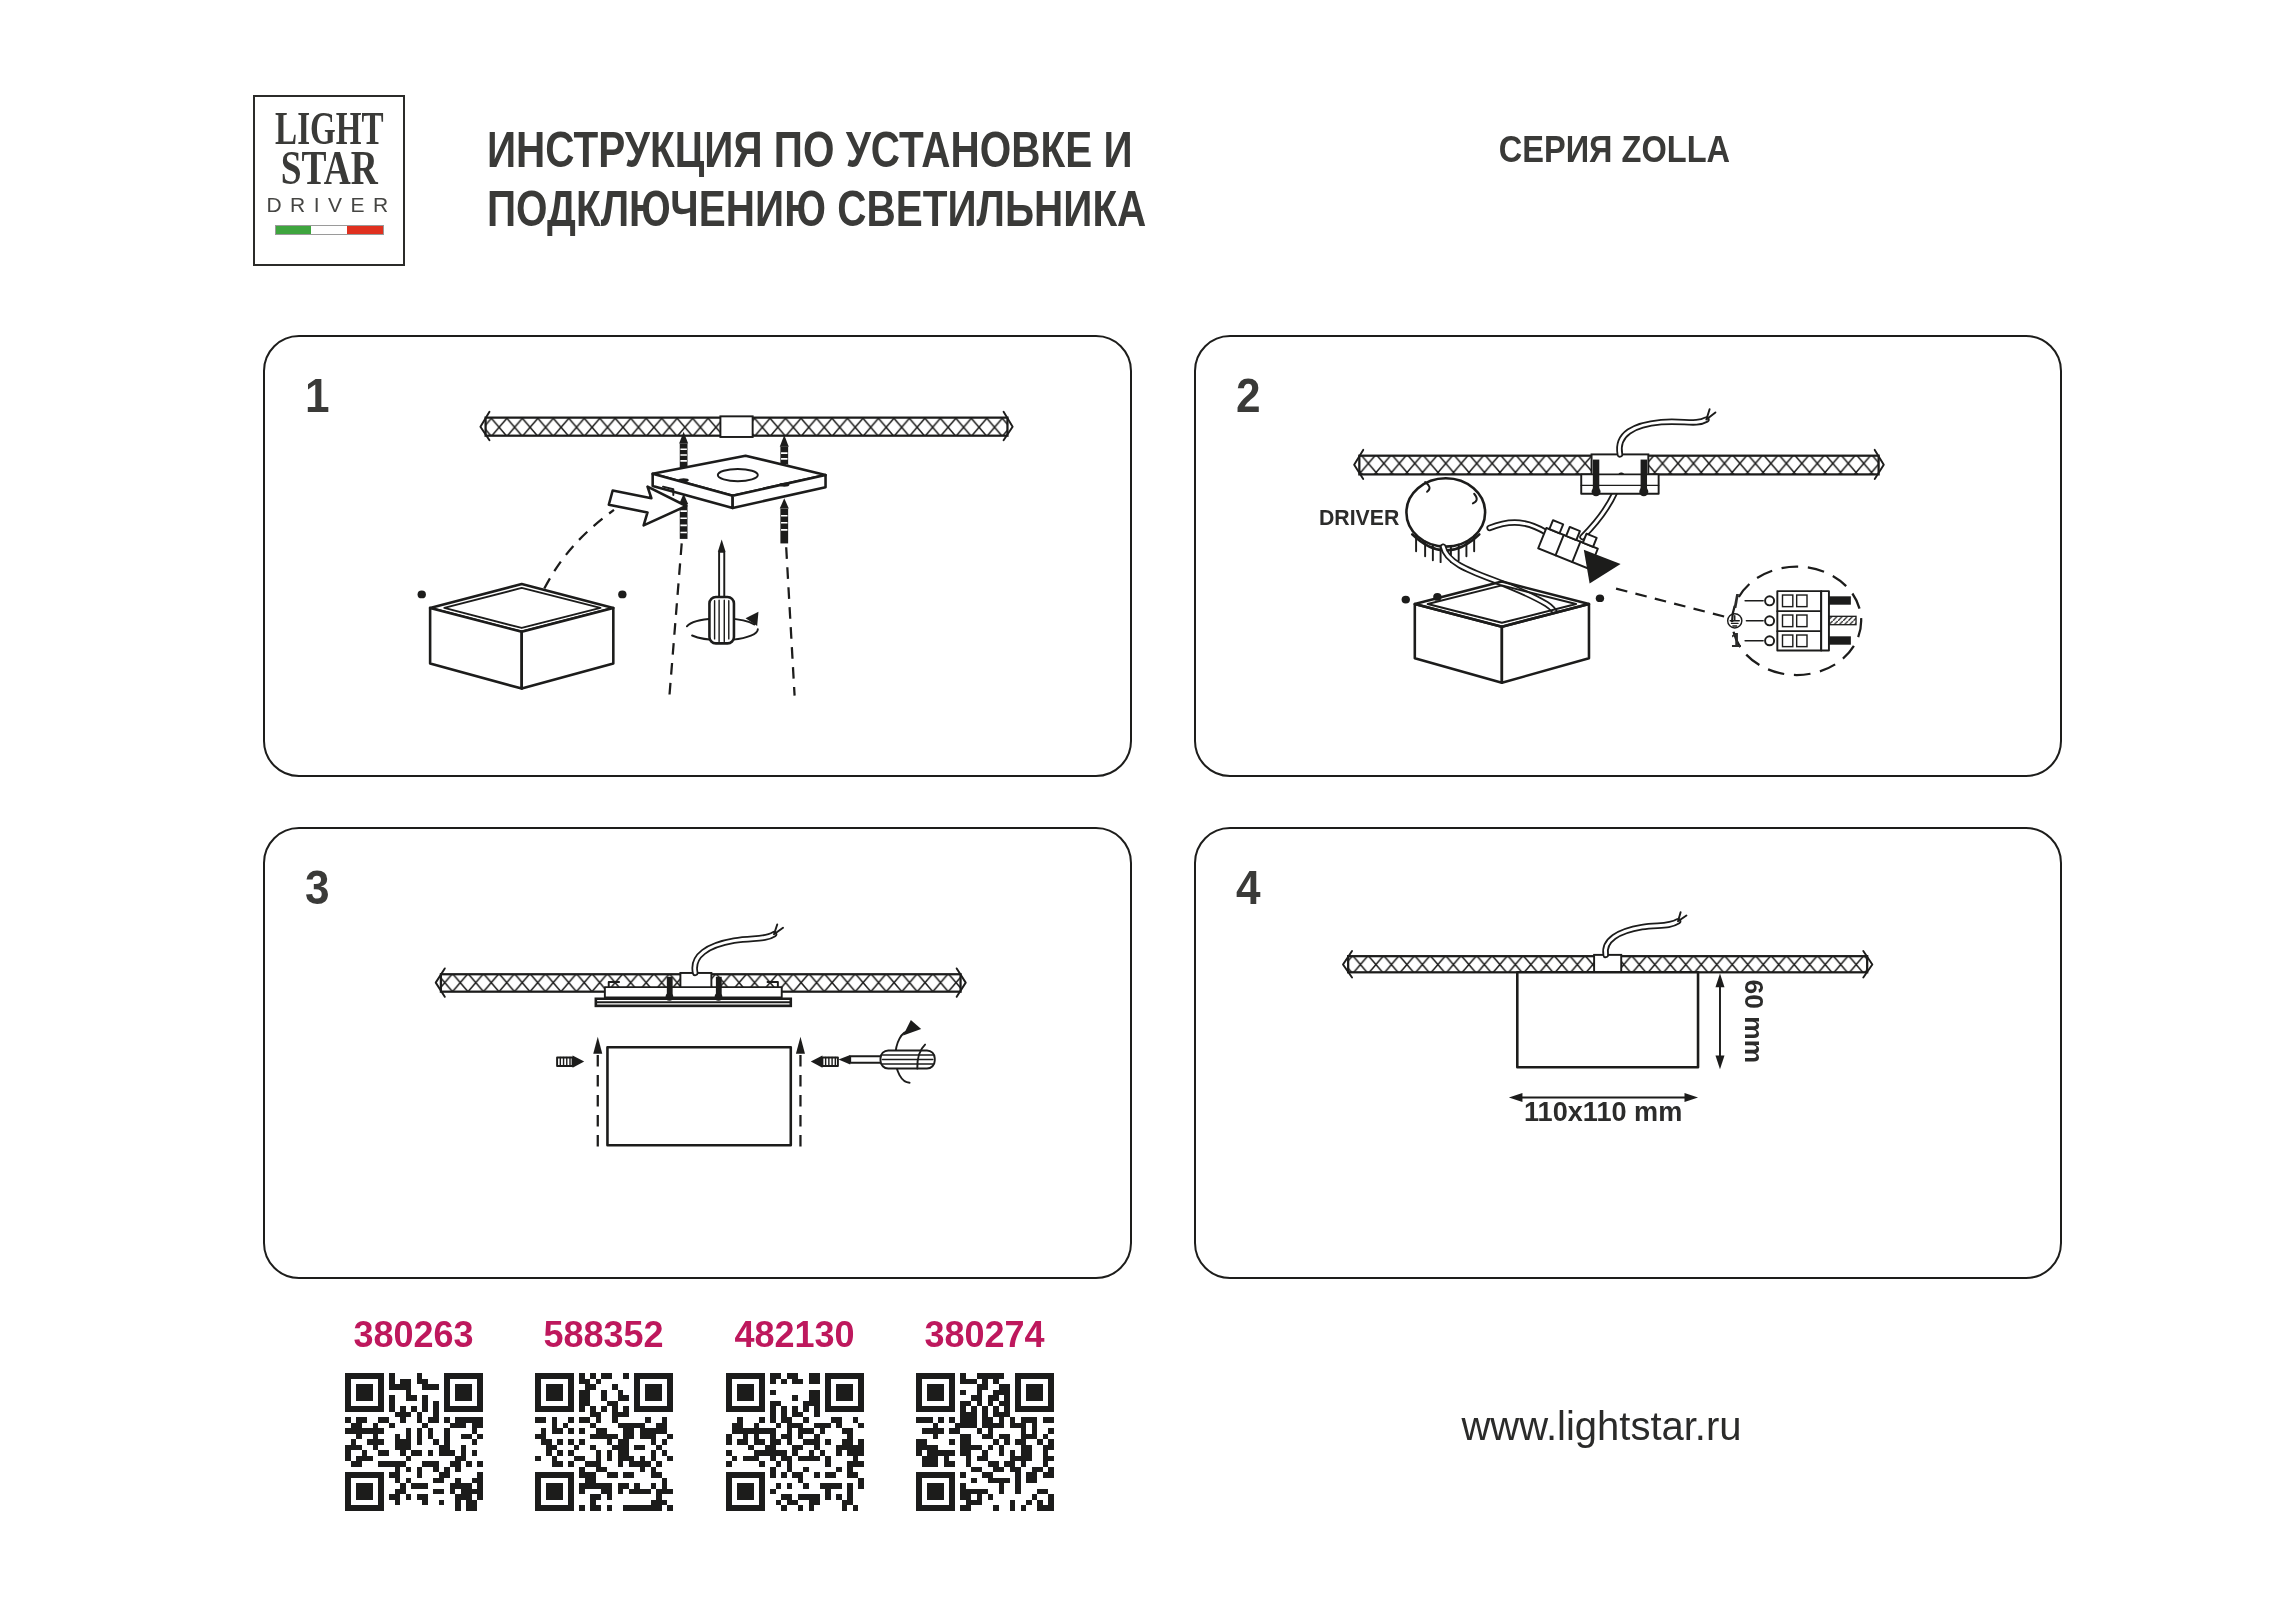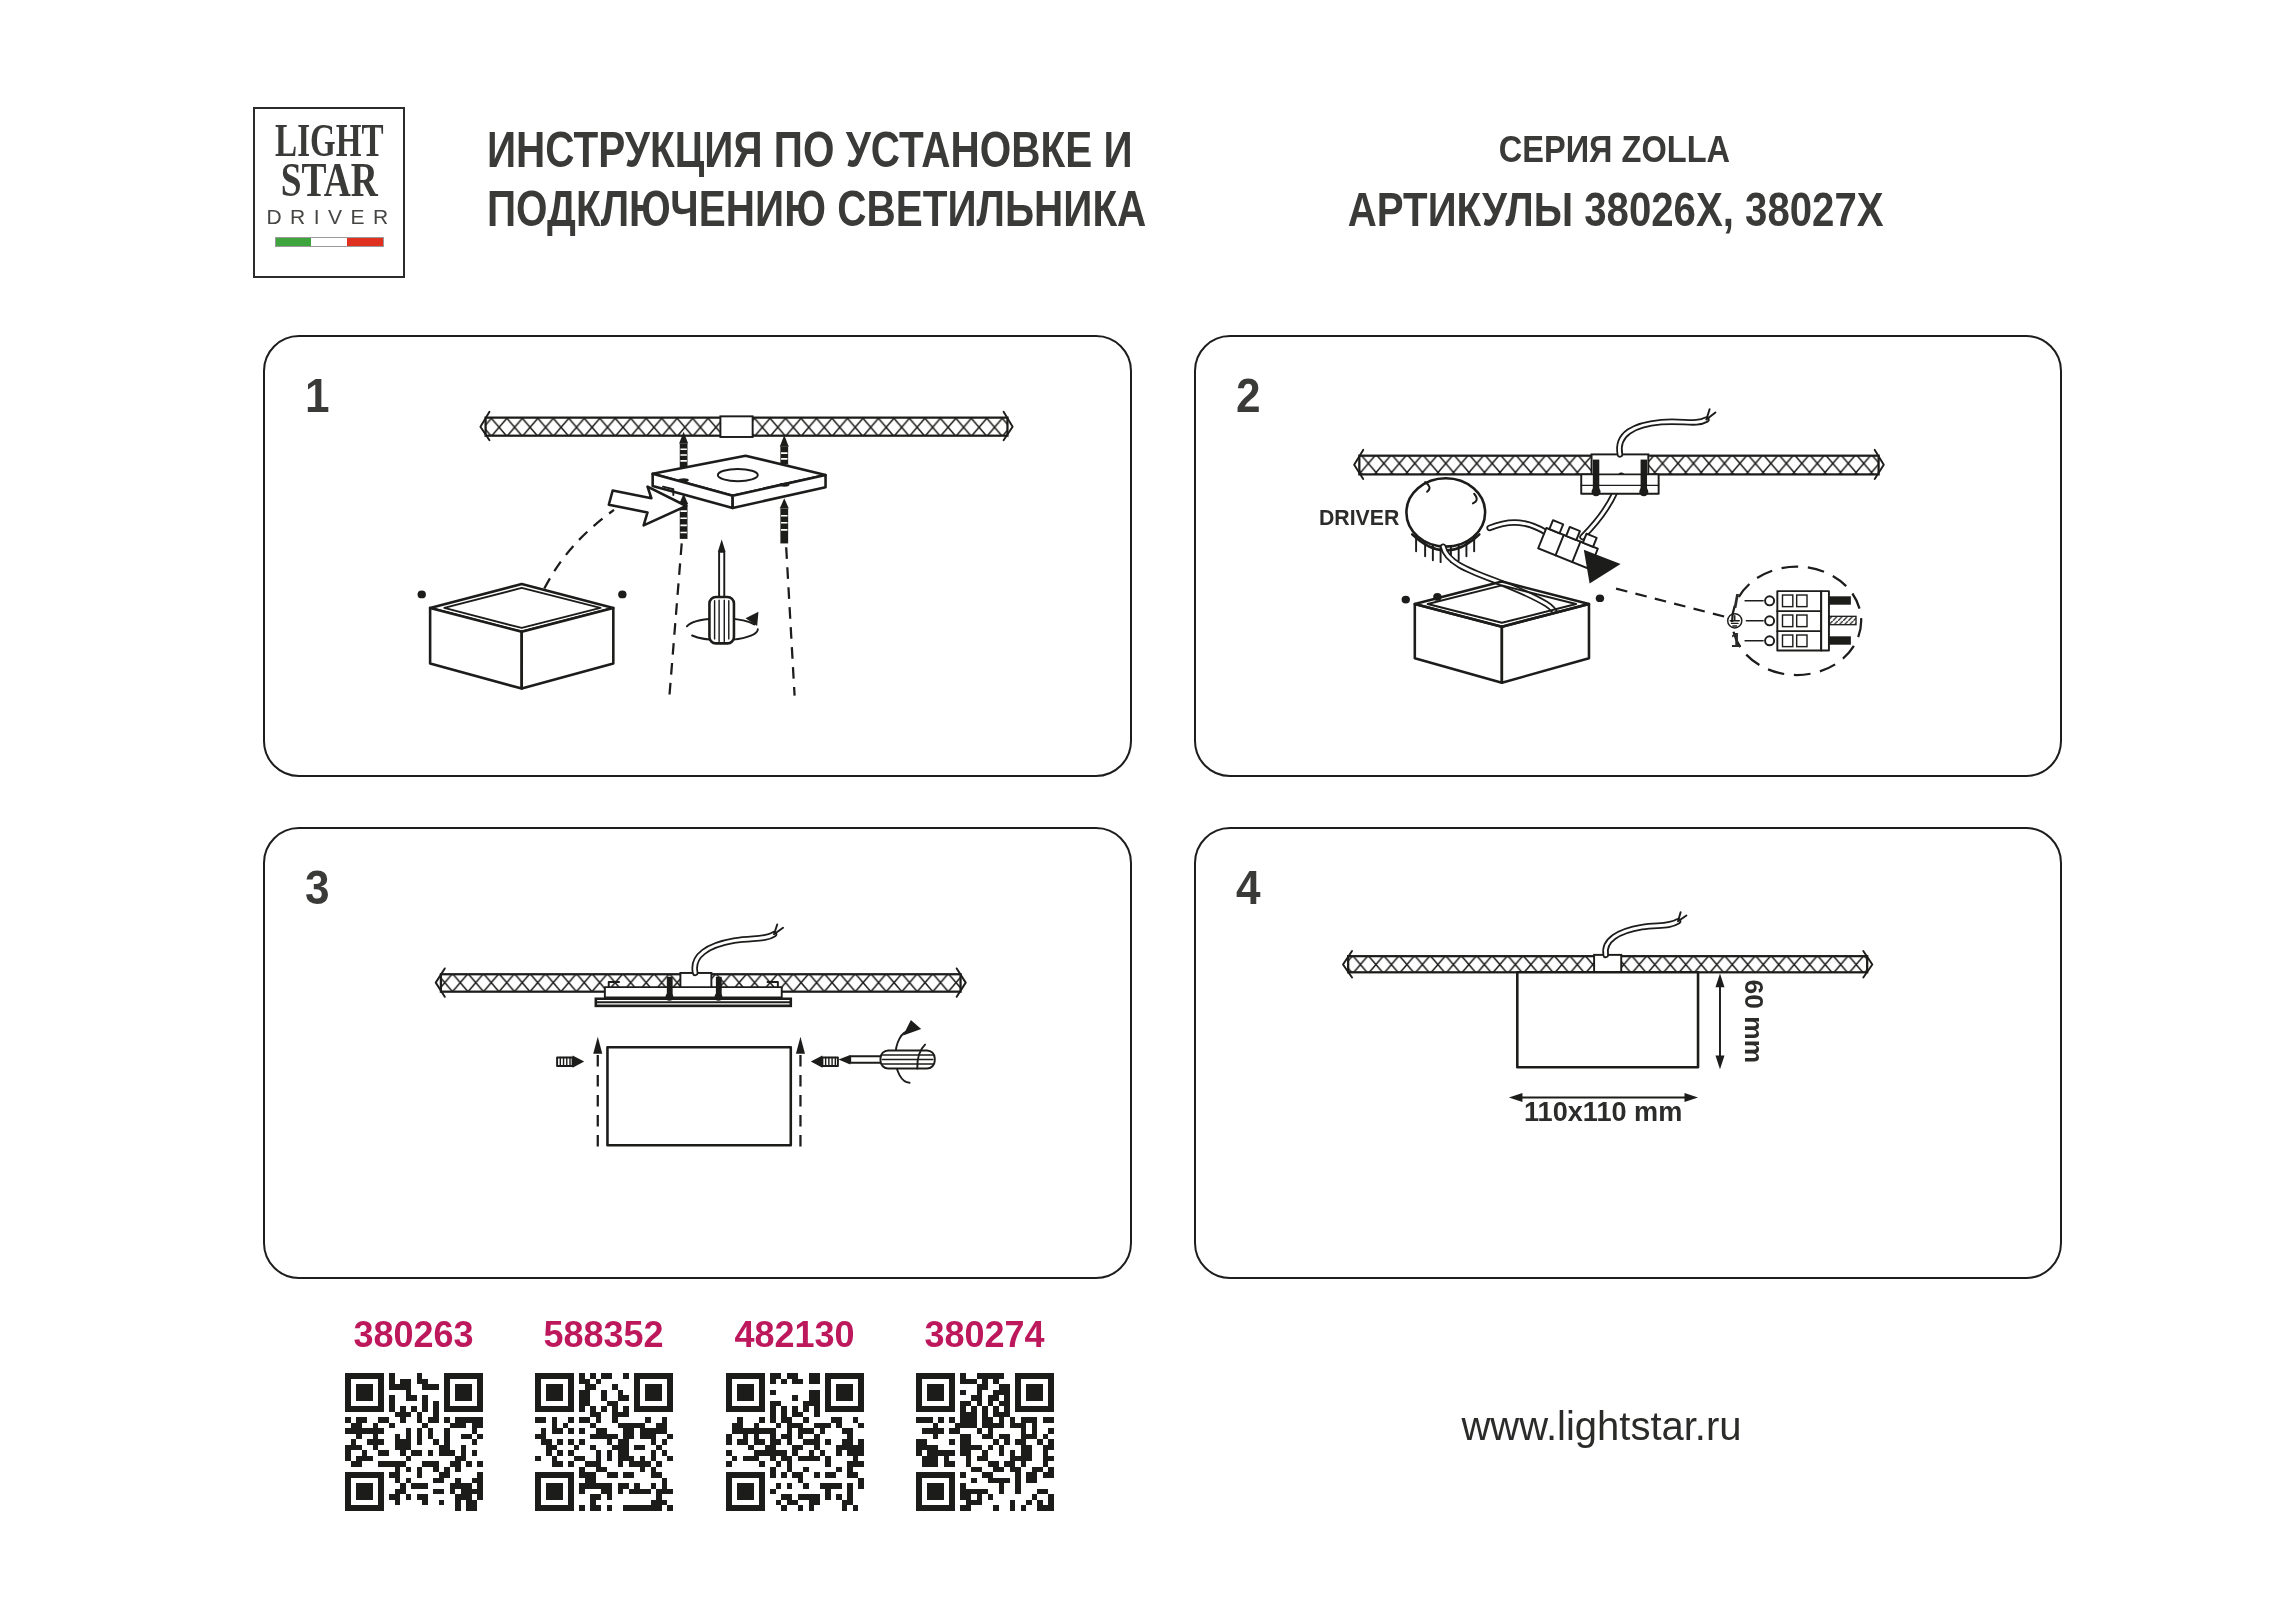--- a/index.html
+++ b/index.html
@@ -1,21 +1,21 @@
 <!DOCTYPE html>
 <html style="font-size:10.4px"><head>
 <meta charset="utf-8">
 <style>
   html,body{margin:0;padding:0;background:#fff;}
   .page{position:relative;width:2284px;height:1616px;background:#fff;overflow:hidden;
         font-family:"Liberation Sans",sans-serif;color:#3a3a38;}
   
   .logo-box{position:absolute;left:253px;top:95px;width:152px;height:171px;
             border:2px solid #2b2b29;box-sizing:border-box;display:flex;flex-direction:column;
-            align-items:center;padding-top:13px;background:#fff;margin-top:12px;}
+            align-items:center;padding-top:13px;background:#fff;}
   .logo-light{font-family:"Liberation Serif",serif;font-weight:700;font-size:46px;line-height:38px;
               color:#3a3a38;transform:scaleX(.72);white-space:nowrap;}
   .logo-star{font-family:"Liberation Serif",serif;font-weight:700;font-size:48px;line-height:40px;
              color:#3a3a38;transform:scaleX(.78);white-space:nowrap;}
   .logo-group{font-size:21px;font-weight:400;letter-spacing:8.5px;text-indent:5.2px;color:#454543;
               margin-top:5.2px;white-space:nowrap;}
   .logo-flag{margin-top:7.8px;width:107px;height:8.5px;border:0.7px solid #9a9a9a;display:flex;}
   .flag-seg{flex:1;}
   .title-block{position:absolute;left:487px;top:121px;font-size:50px;font-weight:700;
                line-height:59px;color:#3a3a38;transform:scaleX(.81);transform-origin:left top;
@@ -68,21 +68,20 @@
     </span>
   </div>
 
   <div class="title-block">
     <div>ИНСТРУКЦИЯ ПО УСТАНОВКЕ И</div>
     <div>ПОДКЛЮЧЕНИЮ СВЕТИЛЬНИКА</div>
   </div>
 
   <div class="series-block">
     <div><span class="series-line">СЕРИЯ ZOLLA</span></div>
-    <div><span class="articles-line">АРТИКУЛЫ 38026X, 38027X</span></div>
   </div>
 
   <div class="panel panel-1">
     <div class="step-num">1</div>
     <svg viewBox="0 0 1335 679">
       <defs>
         <pattern id="hx1" width="24" height="28" patternUnits="userSpaceOnUse">
           <path d="M0,0 L24,28 M24,0 L0,28" stroke="#1c1c1b" stroke-width="2.3" fill="none"></path>
         </pattern>
       </defs>

